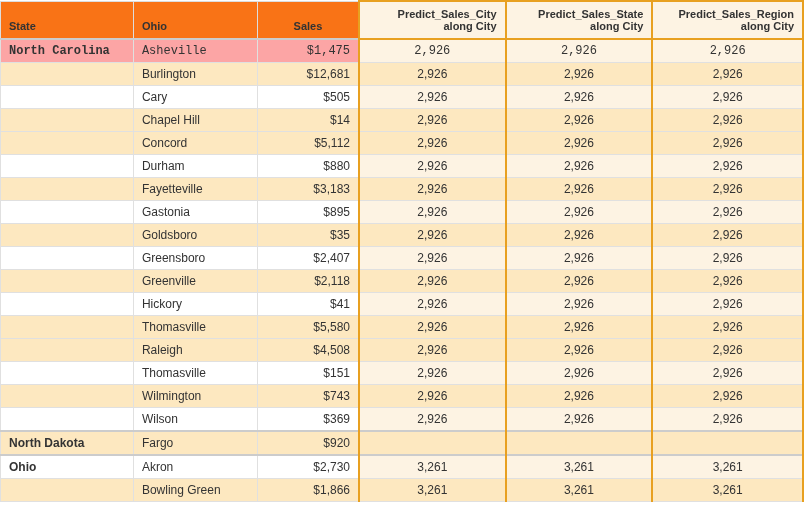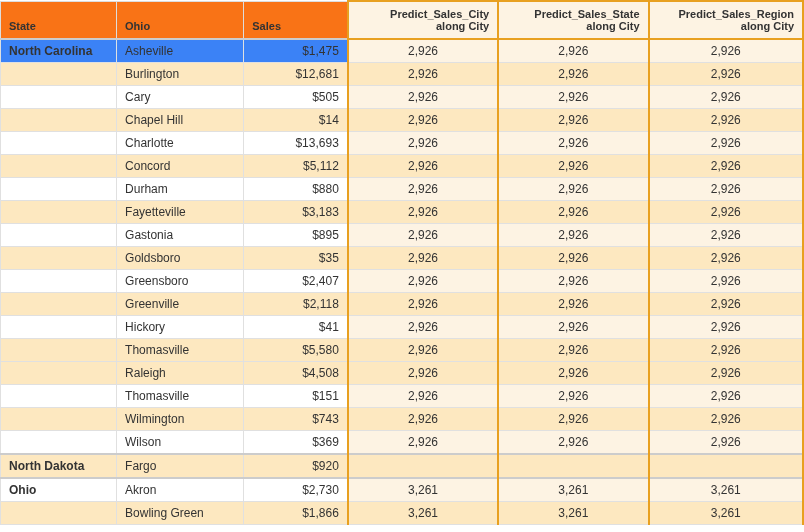--- a/index.html
+++ b/index.html
@@ -25,21 +25,21 @@
       padding: 6px 8px;
       text-align: left;
       font-weight: bold;
       font-size: 11px;
       vertical-align: bottom;
       position: sticky;
       top: 0;
       z-index: 10;
     }
     thead th.sales-col {
-      text-align: left;
+      text-align: center;
     }
     thead th.predict-col {
       text-align: right;
       background: #fdf3e3;
       border: 2px solid #e8a020;
     }
     tbody td {
       border: 1px solid #e0e0e0;
       padding: 4px 8px;
       font-size: 12px;
@@ -91,21 +91,21 @@
       <tr>
         <th>State</th>
         <th>Ohio</th>
         <th class="sales-col">Sales</th>
         <th class="predict-col">Predict_Sales_City<br>along City</th>
         <th class="predict-col">Predict_Sales_State<br>along City</th>
         <th class="predict-col">Predict_Sales_Region<br>along City</th>
       </tr>
     </thead>
     <tbody id="table-body">
-    <tr class="state-group-header" style="background: #3b82f6;">
+    <tr class="state-group-header" style="background: #fca5a5; font-family: Liberation Mono, monospace;">
           <td class="state-col">North Carolina</td>
           <td class="city-col">Asheville</td>
           <td class="sales-col">$1,475</td>
           <td class="predict-col">2,926</td>
           <td class="predict-col">2,926</td>
           <td class="predict-col">2,926</td>
         </tr>
         <tr class="highlighted">
           <td class="state-col"></td>
           <td class="city-col">Burlington</td>
@@ -122,28 +122,20 @@
           <td class="predict-col">2,926</td>
           <td class="predict-col">2,926</td>
         </tr>
         <tr class="highlighted">
           <td class="state-col"></td>
           <td class="city-col">Chapel Hill</td>
           <td class="sales-col">$14</td>
           <td class="predict-col" style="background: rgb(253, 232, 192);">2,926</td>
           <td class="predict-col" style="background: rgb(253, 232, 192);">2,926</td>
           <td class="predict-col" style="background: rgb(253, 232, 192);">2,926</td>
-        </tr>
-        <tr style="background: rgb(255, 255, 255);">
-          <td class="state-col"></td>
-          <td class="city-col">Charlotte</td>
-          <td class="sales-col">$13,693</td>
-          <td class="predict-col">2,926</td>
-          <td class="predict-col">2,926</td>
-          <td class="predict-col">2,926</td>
         </tr>
         <tr class="highlighted">
           <td class="state-col"></td>
           <td class="city-col">Concord</td>
           <td class="sales-col">$5,112</td>
           <td class="predict-col" style="background: rgb(253, 232, 192);">2,926</td>
           <td class="predict-col" style="background: rgb(253, 232, 192);">2,926</td>
           <td class="predict-col" style="background: rgb(253, 232, 192);">2,926</td>
         </tr>
         <tr style="background: rgb(255, 255, 255);">

